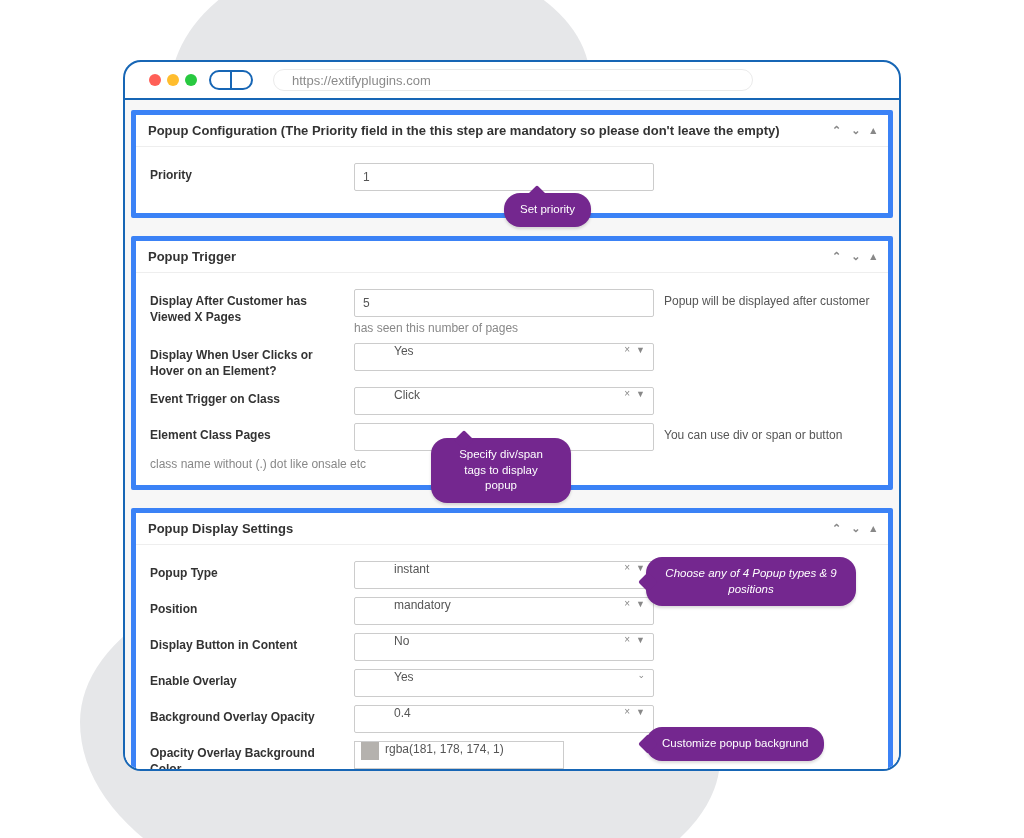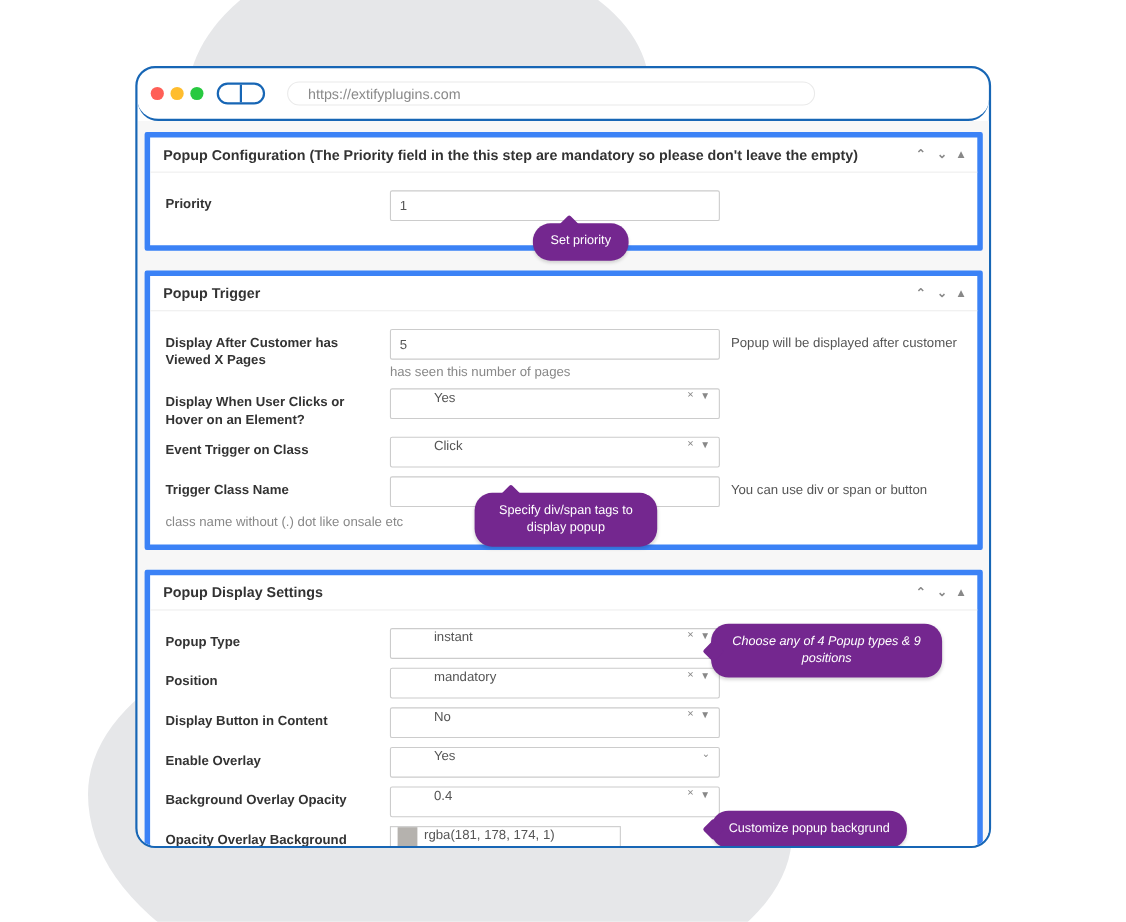--- a/index.html
+++ b/index.html
@@ -26,26 +26,25 @@
     width: 778px; height: 711px;
     border: 2px solid #1766b5;
     border-radius: 18px;
     background: #fff;
     z-index: 1;
     display: flex;
     flex-direction: column;
     overflow: hidden;
   }
   .titlebar {
-    height: 48px;
+    height: 38px;
     border-bottom: 2px solid #1766b5;
     display: flex;
     align-items: center;
-    padding: 0 12px;
-    border-radius: 19px;
+    padding: 0 24px;
   }
   .dots { display: flex; gap: 6px; margin-right: 12px; }
   .dot { width: 12px; height: 12px; border-radius: 50%; }
   .dot.r { background: #ff5f57; }
   .dot.y { background: #ffbd2e; }
   .dot.g { background: #28c940; }
   .pill {
     width: 44px; height: 20px;
     border: 2px solid #1766b5;
     border-radius: 12px;
@@ -228,21 +227,21 @@
           <span>▴</span>
         </div>
       </div>
       <div class="panel-body">
         <div class="row">
           <div class="label">Priority</div>
           <div class="field">
             <input class="text-input" value="1" style="">
           </div>
         </div>
-        <div class="callout tail-top" style="left:348px; top:46px;">Set priority</div>
+        <div class="callout tail-top" style="left:368px; top:46px;">Set priority</div>
       </div>
     </div>
 
     <div class="panel">
       <div class="panel-head">
         <div class="title">Popup Trigger</div>
         <div class="head-actions">
           <span>⌃</span>
           <span>⌄</span>
           <span>▴</span>
@@ -275,29 +274,29 @@
             <div class="select">
               <span>Click</span>
               <span class="sel-actions">
                   <span>×</span>
                   <span class="chev">▼</span>
                 </span>
             </div>
           </div>
         </div>
         <div class="row">
-          <div class="label">Trigger Class Name</div>
+          <div class="label">Element Class Pages</div>
           <div class="field">
             <input class="text-input" value="" style="">
             <div class="side-text">You can use div or span or button</div>
           </div>
         </div>
         <div class="hint-left">class name without (.) dot like onsale etc</div>
 
-        <div class="callout tail-top nowrap2" style="left:295px; top:165px; width:166px;">Specify div/span tags to display popup</div>
+        <div class="callout tail-top nowrap2" style="left:295px; top:165px; width:140px;">Specify div/span tags to display popup</div>
       </div>
     </div>
 
     <div class="panel">
       <div class="panel-head">
         <div class="title">Popup Display Settings</div>
         <div class="head-actions">
           <span>⌃</span>
           <span>⌄</span>
           <span>▴</span>

